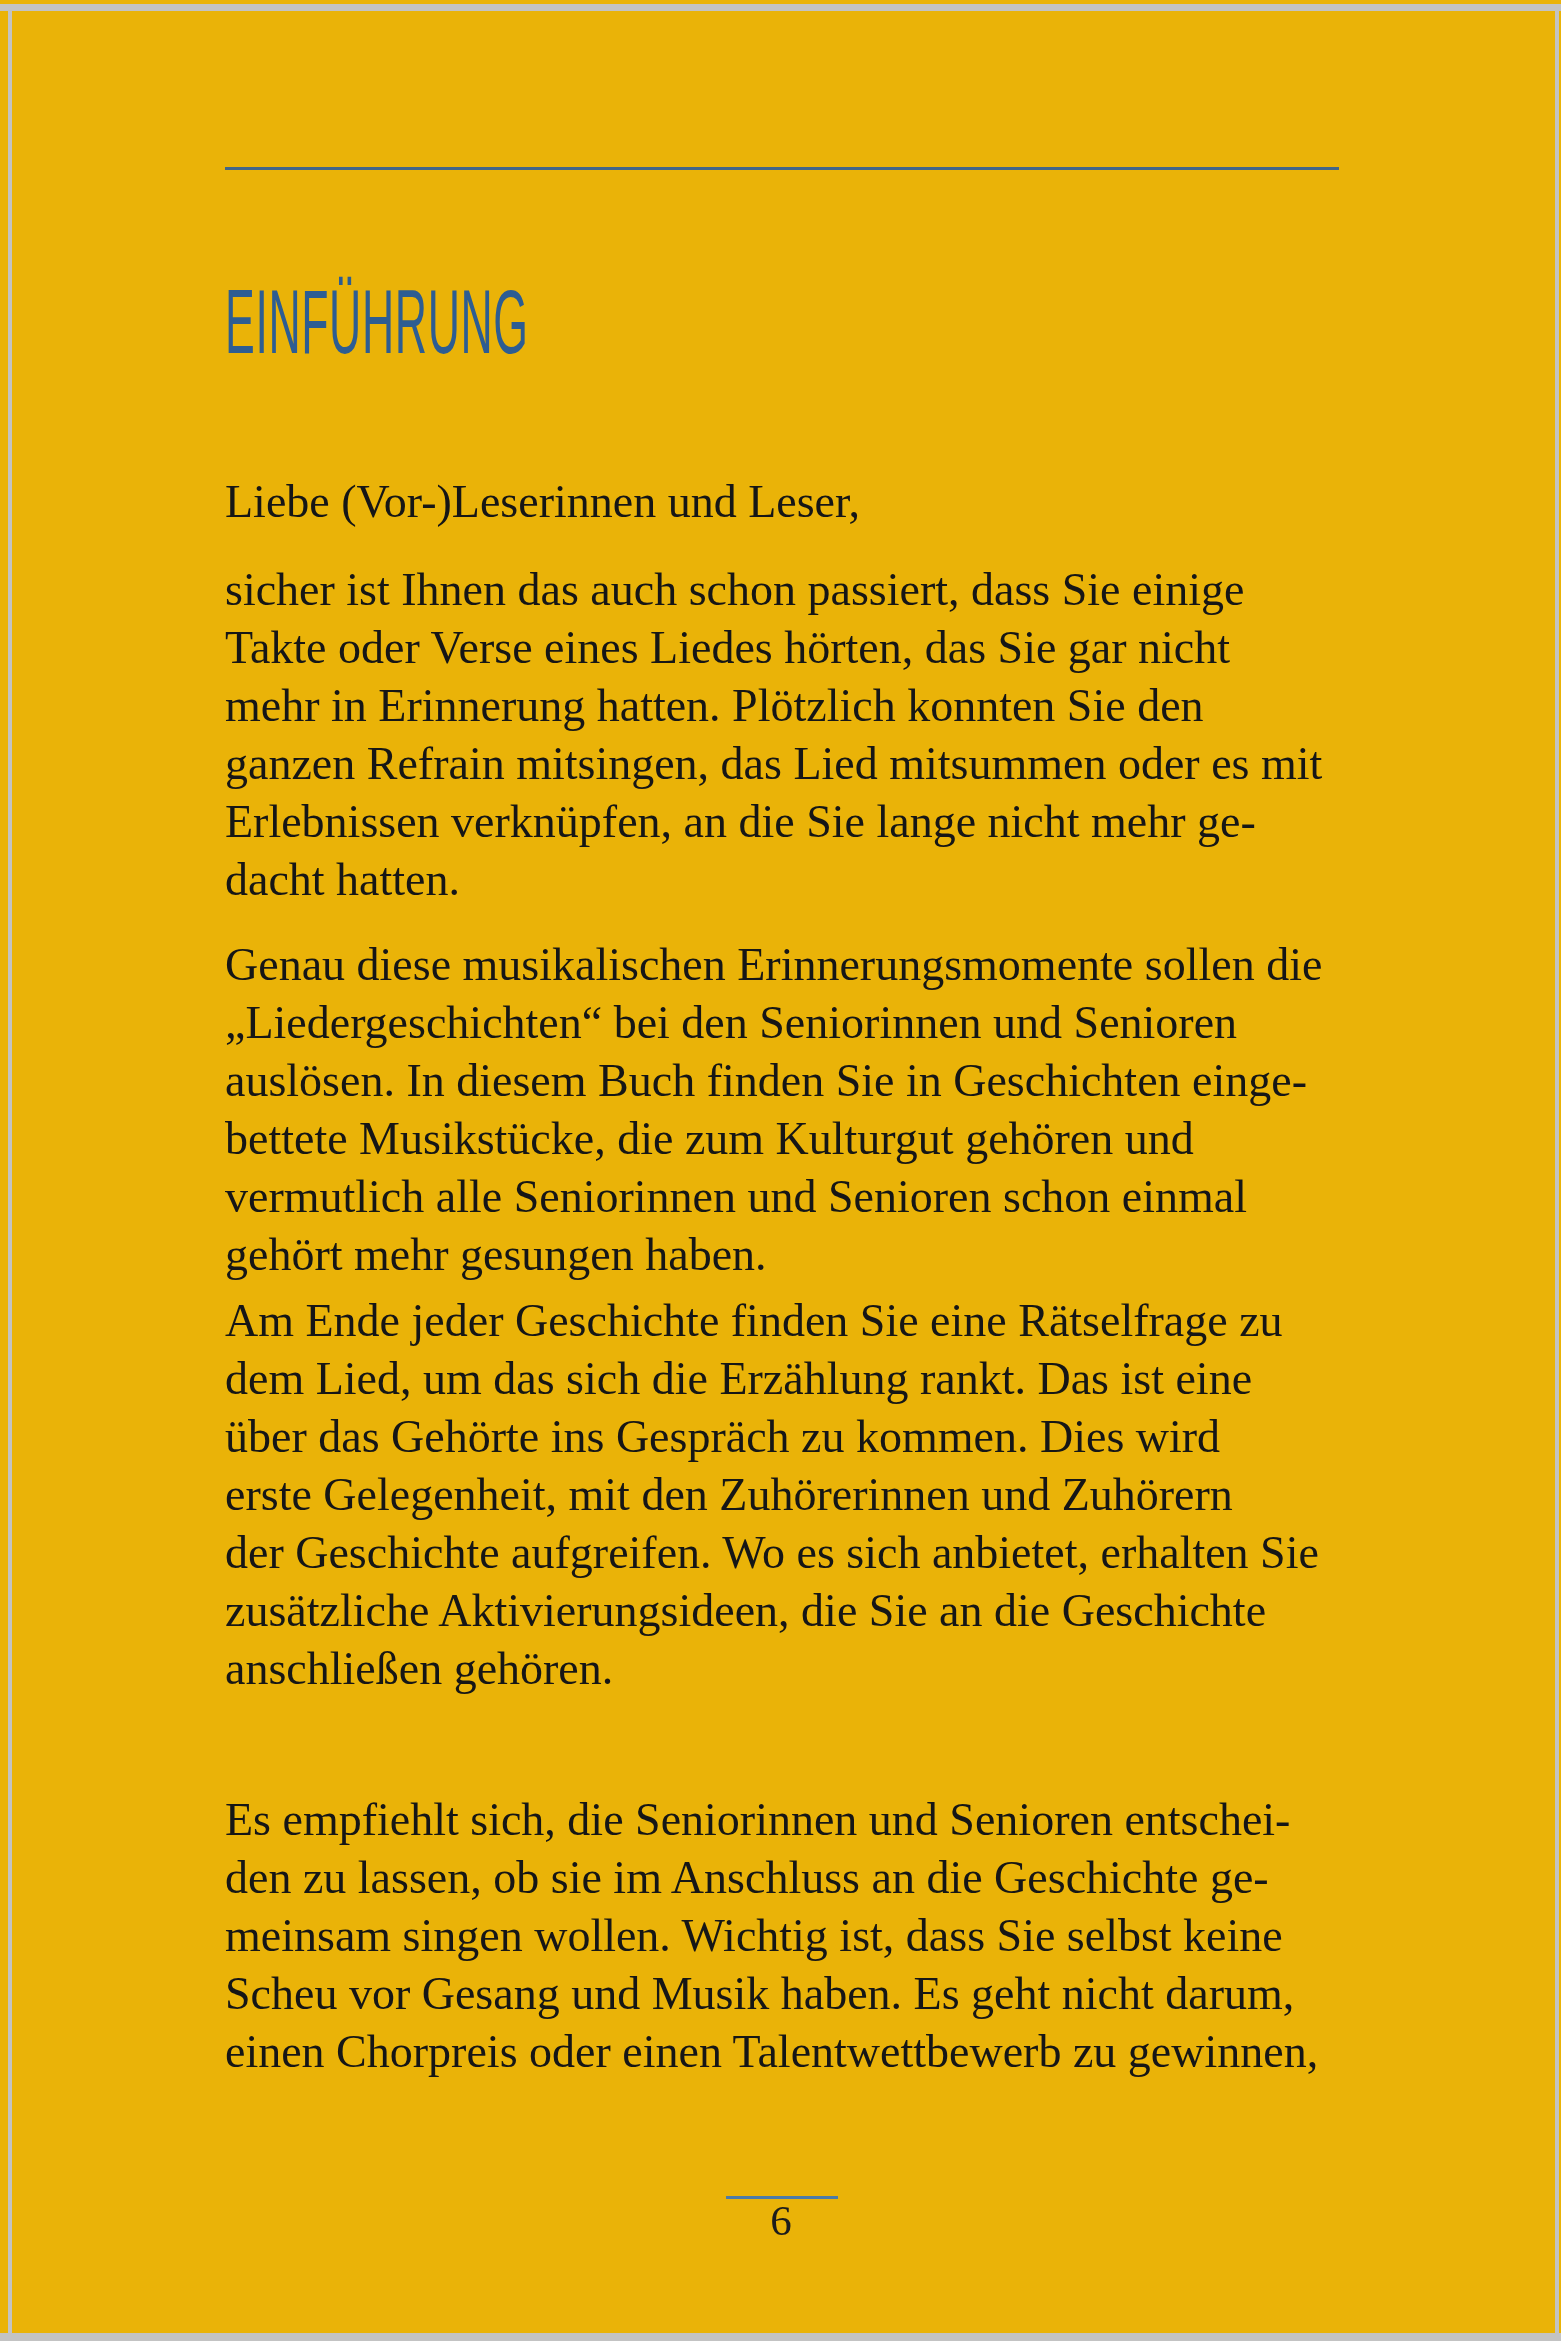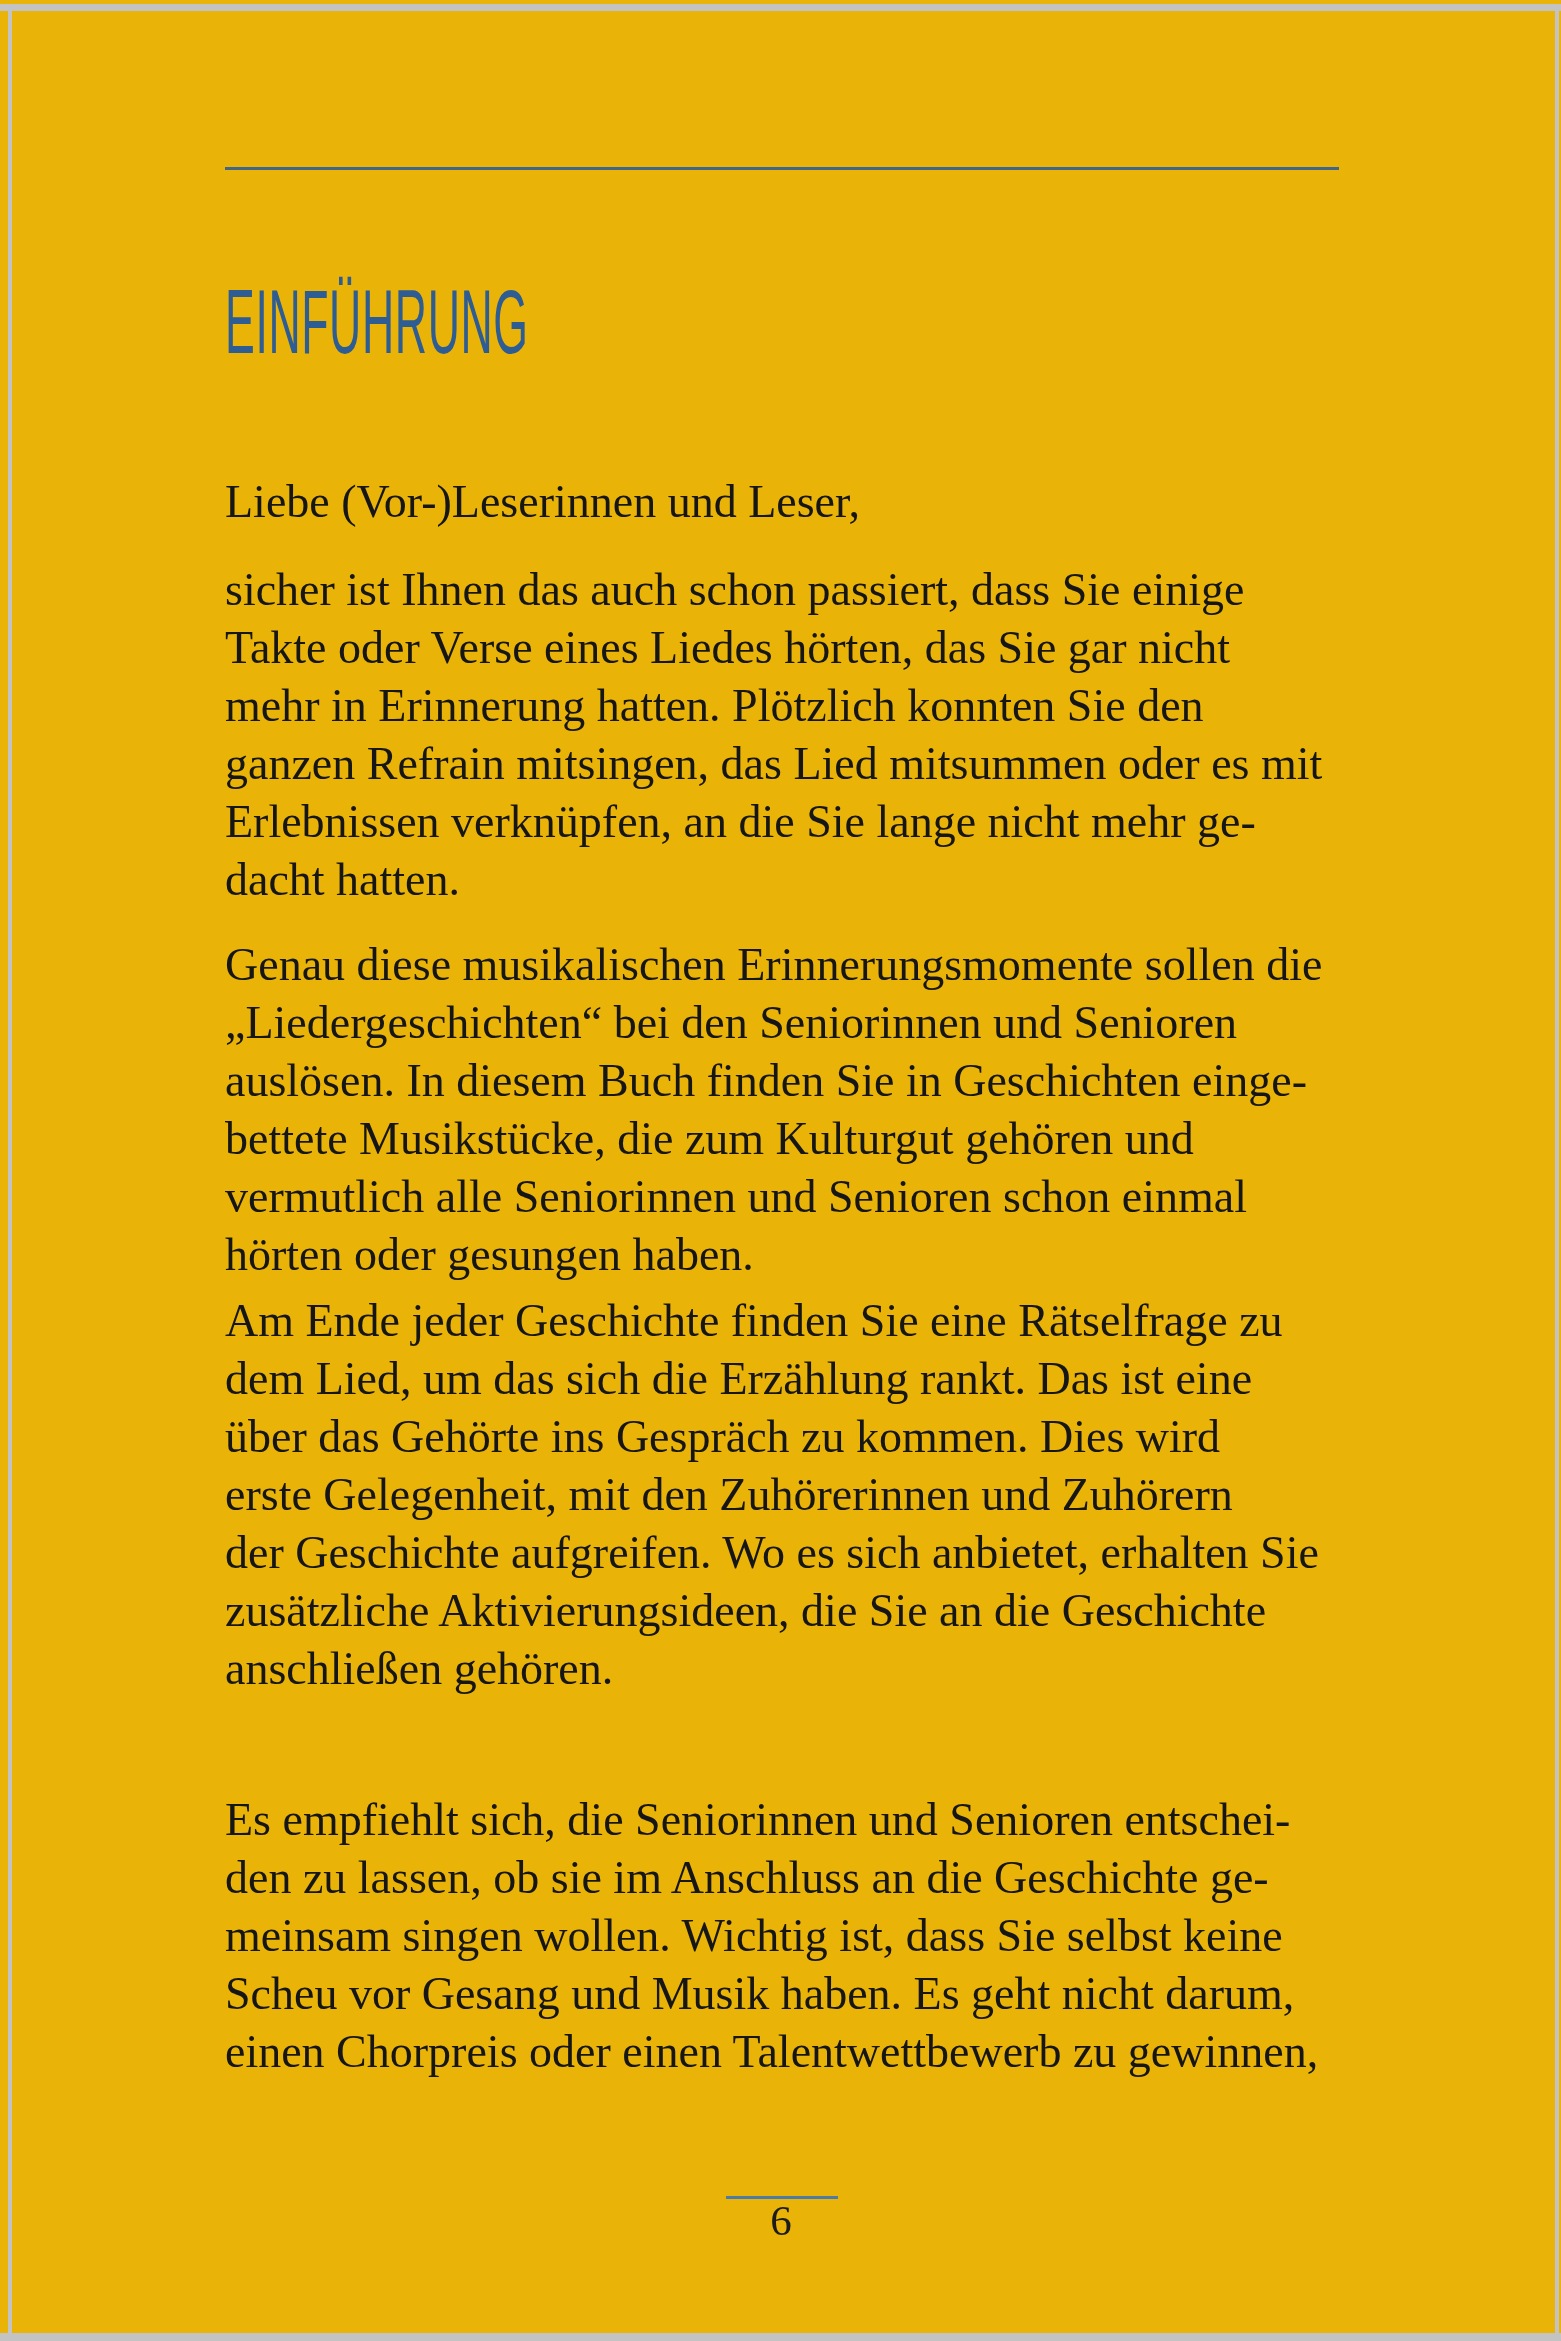--- a/index.html
+++ b/index.html
@@ -84,21 +84,21 @@
     <div class="textline">Erlebnissen verknüpfen, an die Sie lange nicht mehr ge-</div>
     <div class="textline">dacht hatten.</div>
   </div>
 
   <div class="para para-2">
     <div class="textline">Genau diese musikalischen Erinnerungsmomente sollen die</div>
     <div class="textline">„Liedergeschichten“ bei den Seniorinnen und Senioren</div>
     <div class="textline">auslösen. In diesem Buch finden Sie in Geschichten einge-</div>
     <div class="textline">bettete Musikstücke, die zum Kulturgut gehören und</div>
     <div class="textline">vermutlich alle Seniorinnen und Senioren schon einmal</div>
-    <div class="textline">hörten oder gesungen haben.</div>
+    <div class="textline">gehört mehr gesungen haben.</div>
   </div>
 
   <div class="para para-3">
     <div class="textline">Am Ende jeder Geschichte finden Sie eine Rätselfrage zu</div>
     <div class="textline">dem Lied, um das sich die Erzählung rankt. Das ist eine</div>
     <div class="textline">über das Gehörte ins Gespräch zu kommen. Dies wird</div>
     <div class="textline">erste Gelegenheit, mit den Zuhörerinnen und Zuhörern</div>
     <div class="textline">der Geschichte aufgreifen. Wo es sich anbietet, erhalten Sie</div>
     <div class="textline">zusätzliche Aktivierungsideen, die Sie an die Geschichte</div>
     <div class="textline">anschließen gehören.</div>

